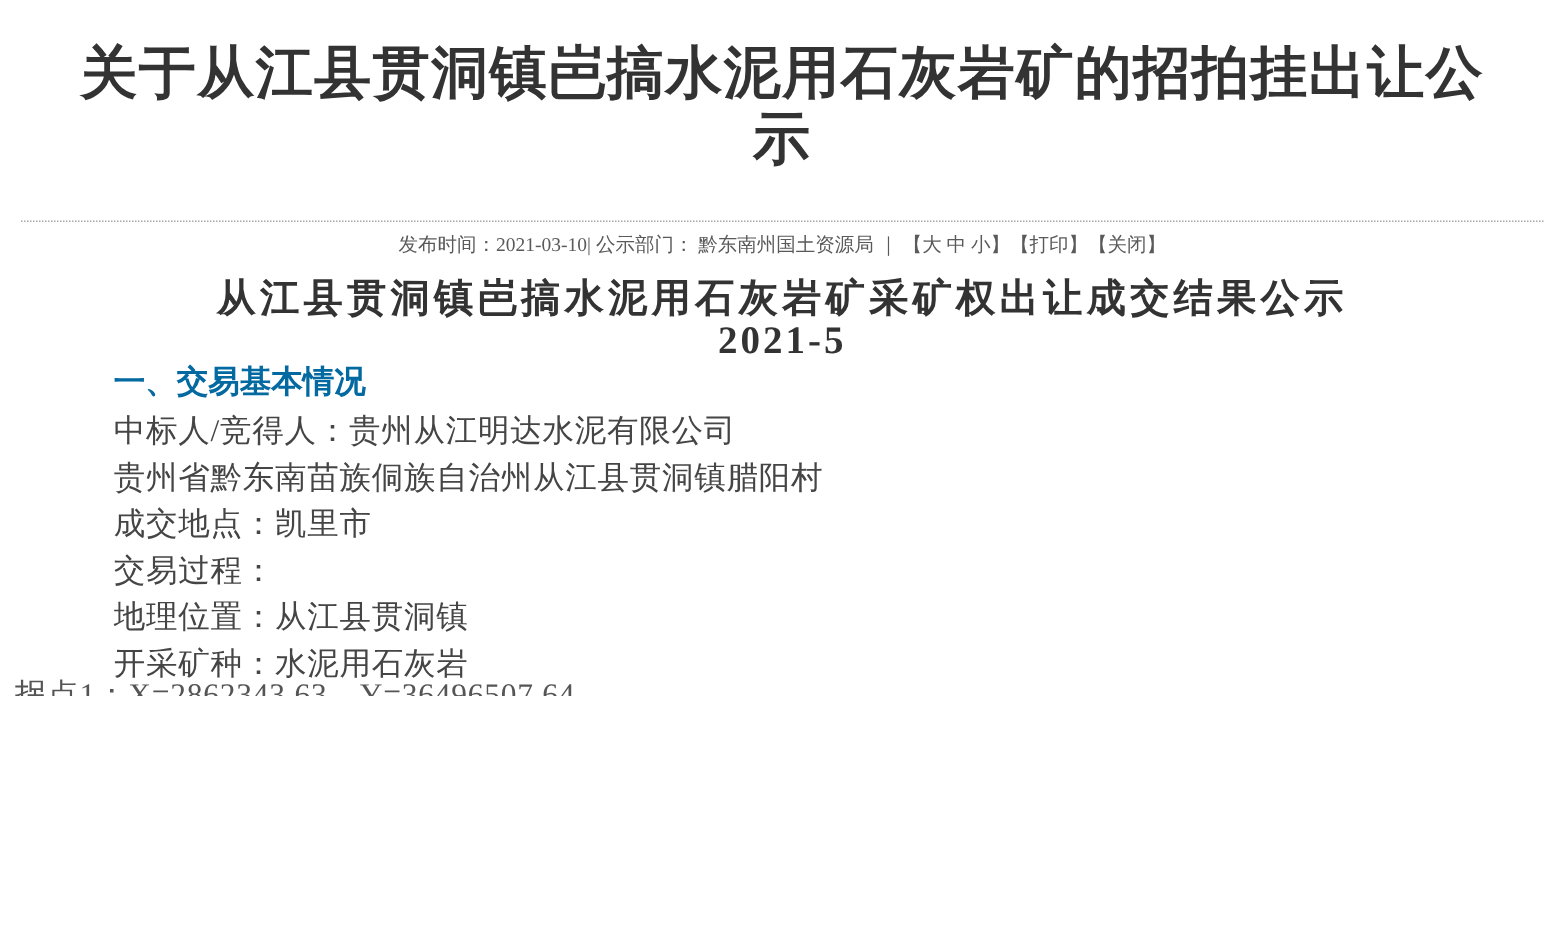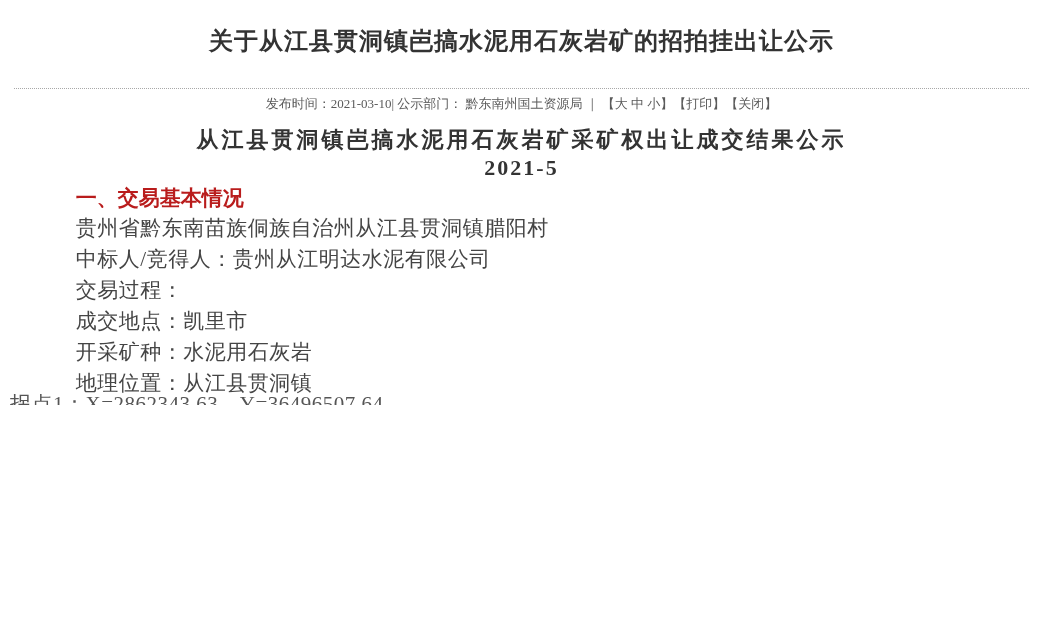--- a/index.html
+++ b/index.html
@@ -13,21 +13,21 @@
   .page {
     position: relative;
     width: 1043px;
     height: 626px;
     font-family: "Liberation Serif", "DejaVu Serif", serif;
     color: #404040;
   }
   .doc-title {
     margin: 28px 40px 16px;
     text-align: center;
-    font-size: 24px;
+    font-size: 38px;
     font-weight: bold;
     letter-spacing: 1px;
     color: #333333;
     line-height: 1.15;
   }
   .divider {
     margin: 32px 14px 0;
     height: 0;
     border-top: 1px dotted #a8a8a8;
   }
@@ -40,21 +40,21 @@
     white-space: nowrap;
   }
   .meta a {
     color: #5a5a5a;
     text-decoration: none;
     cursor: pointer;
   }
   .doc-subtitle {
     margin: 13px 30px 0;
     text-align: center;
-    font-size: 22px;
+    font-size: 26px;
     font-weight: bold;
     letter-spacing: 3px;
     color: #333333;
     line-height: 28px;
   }
   .subtitle-line2 {
     letter-spacing: 2px;
   }
   .content {
     margin: 0 38px;
@@ -63,23 +63,23 @@
     color: #454545;
     text-align: justify;
     letter-spacing: 0.5px;
   }
   .content p {
     margin: 0;
     padding: 0;
     text-indent: 1.8em;
   }
   .section-heading {
-    font-family: Liberation Sans, sans-serif;
+    font-family: Liberation Mono, monospace;
     font-weight: bold;
-    color: #b91c1c;
+    color: #0369a1;
     letter-spacing: 0;
   }
   .clipped-line {
     margin-left: -28px;
     margin-top: -5px;
     height: 11px;
     overflow: hidden;
     color: #555555;
     font-size: 21px;
     line-height: 21px;
@@ -107,25 +107,25 @@
   <h2 class="doc-subtitle">
     <div>从江县贯洞镇岜搞水泥用石灰岩矿采矿权出让成交结果公示</div>
     <div class="subtitle-line2">2021-5</div>
   </h2>
 
   <div class="content">
 
 
     <p class="section-heading">一、交易基本情况</p>
 
+    <p>中标人/竞得人：贵州从江明达水泥有限公司</p>
     <p>贵州省黔东南苗族侗族自治州从江县贯洞镇腊阳村</p>
-    <p>中标人/竞得人：贵州从江明达水泥有限公司</p>
+    <p>成交地点：凯里市</p>
     <p>交易过程：</p>
-    <p>成交地点：凯里市</p>
 
 
+    <p>地理位置：从江县贯洞镇</p>
     <p>开采矿种：水泥用石灰岩</p>
-    <p>地理位置：从江县贯洞镇</p>
 
     <div class="clipped-line">拐点1：X=2862343.63　Y=36496507.64</div>
   </div>
 
 </div>
 
 </body></html>

